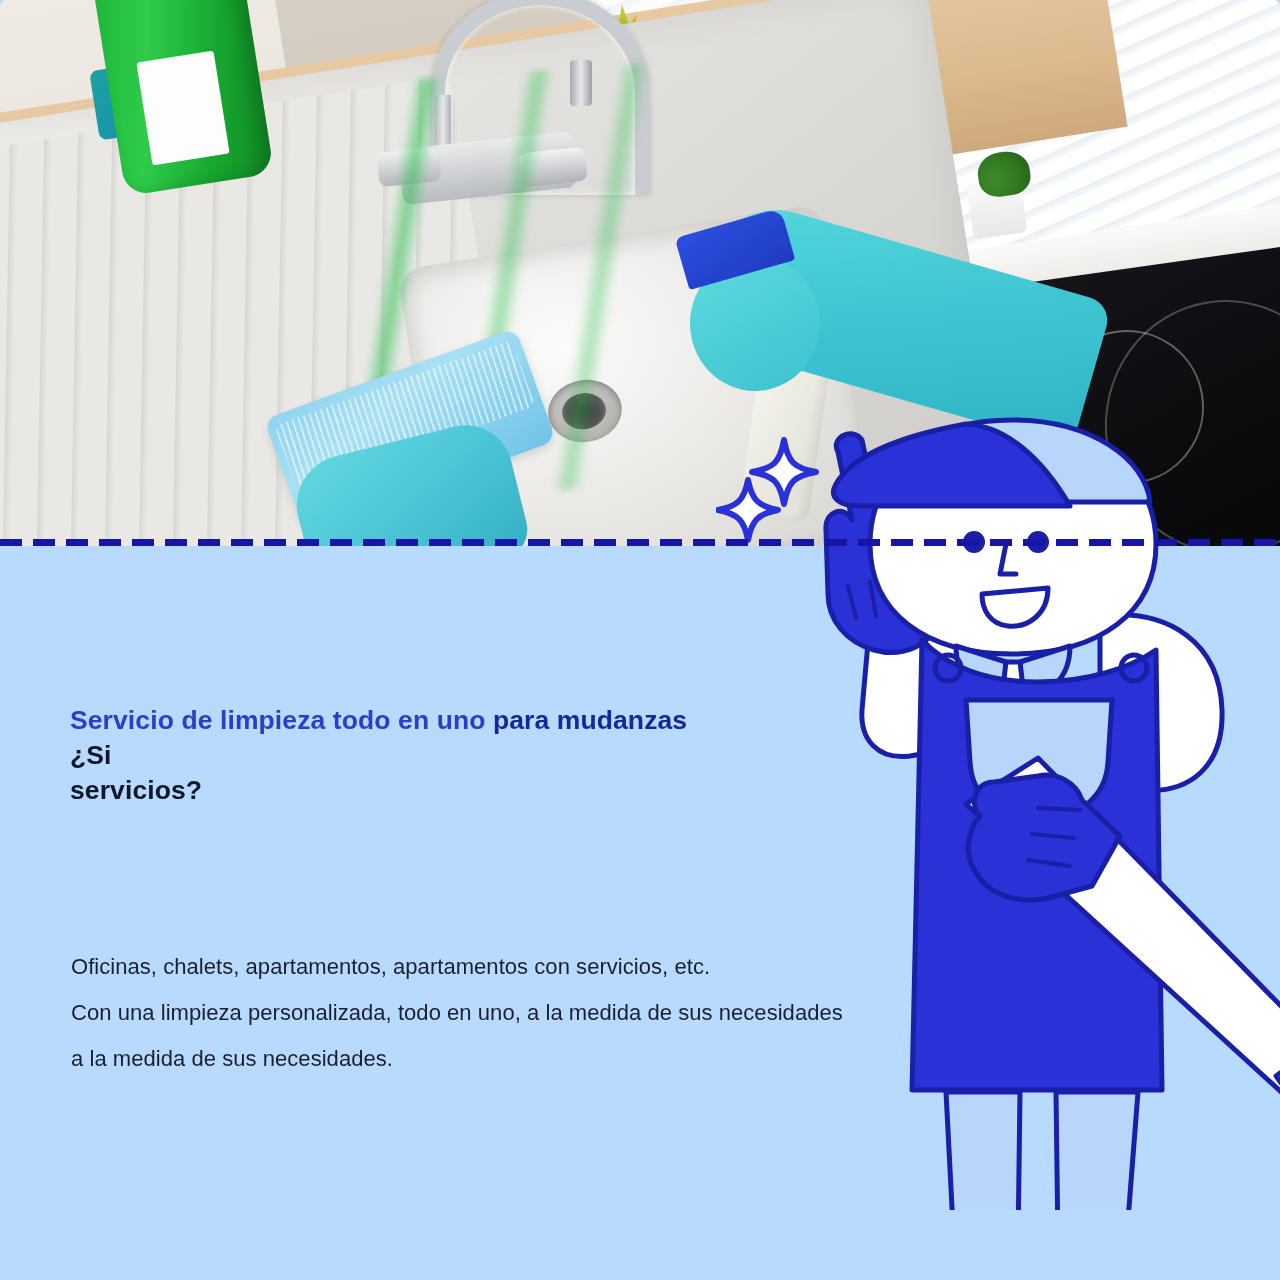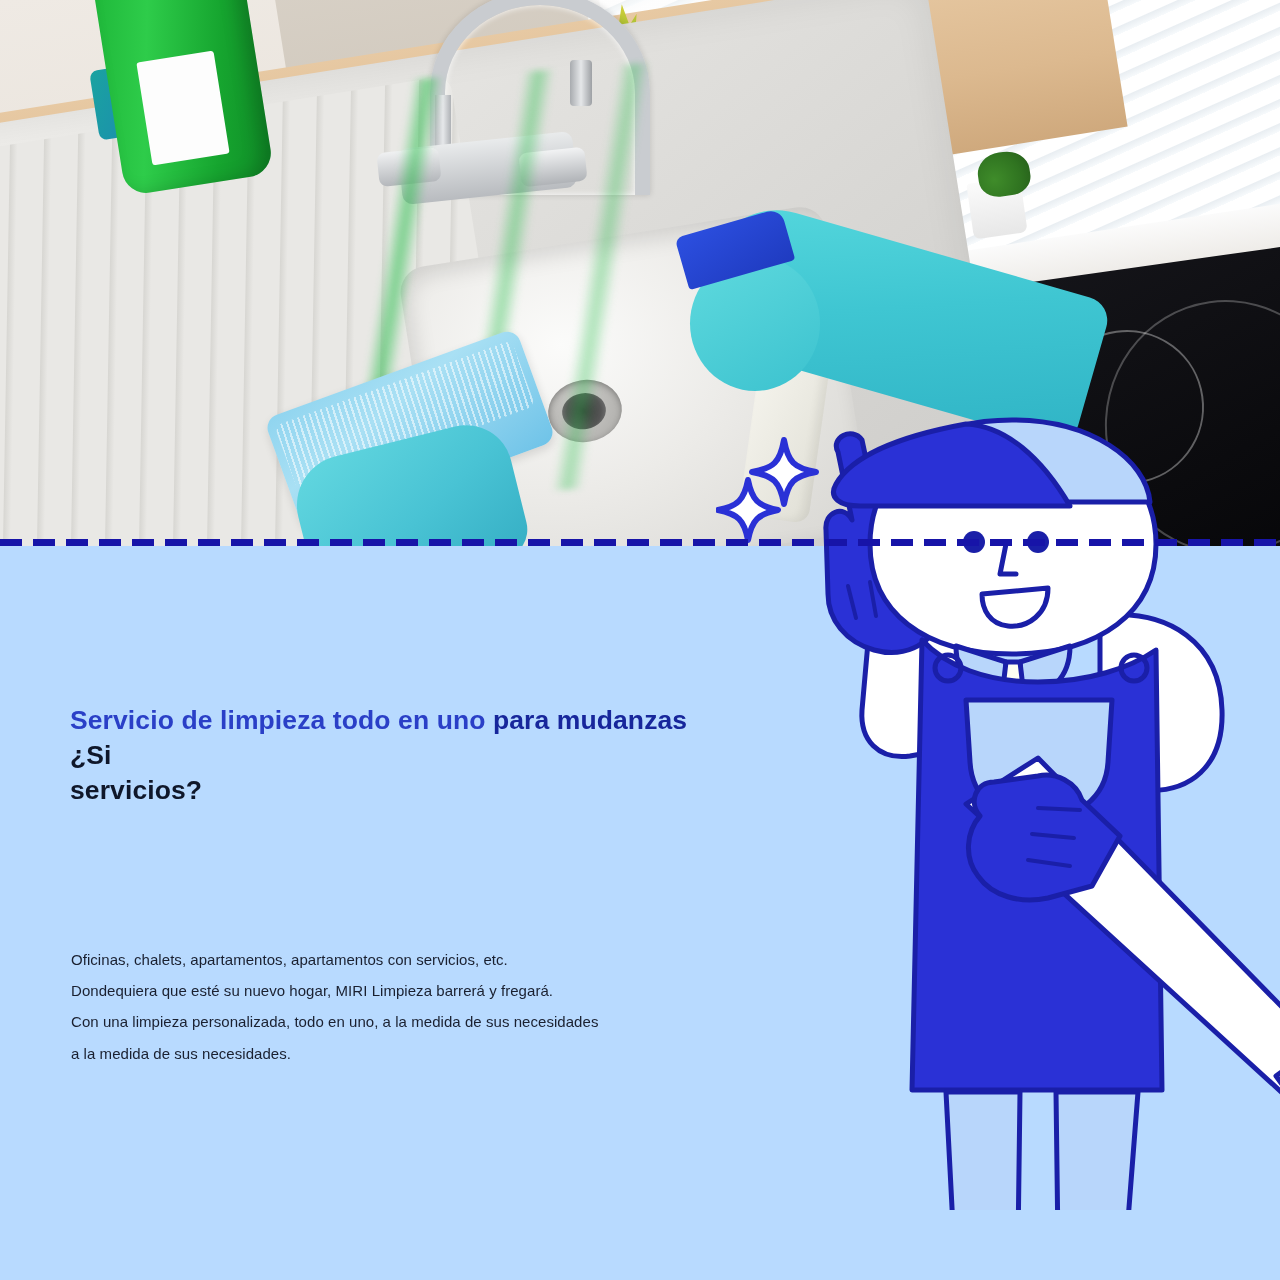--- a/index.html
+++ b/index.html
@@ -1,21 +1,21 @@
 <!DOCTYPE html>
 <html><head>
 <meta charset="utf-8">
 <style>
   html,body{margin:0;padding:0;}
   body{
     width:1280px;height:1280px;overflow:hidden;
     font-family:"Liberation Sans", sans-serif;
     background:#b8daff;
   }
-  .poster{position:relative;width:1280px;height:1280px;overflow:hidden;background:#b8daff;}
+  .poster{position:relative;width:1280px;height:1280px;overflow:hidden;background:#b8daff;border-radius:7px;}
 
   
   .photo{position:absolute;left:0;top:0;width:1280px;height:546px;overflow:hidden;background:#efe9e2;}
   .ph-wall{position:absolute;left:0;top:0;width:1280px;height:546px;
     background:linear-gradient(170deg,#efeae4 0%,#e8e2da 40%,#ded6cc 100%);}
   .ph-blinds{position:absolute;left:620px;top:-70px;width:760px;height:430px;
     background:repeating-linear-gradient(163deg,#ffffff 0px,#ffffff 14px,#e9eef2 15px,#f7fafc 22px);
     transform:rotate(-7deg);box-shadow:0 6px 18px rgba(0,0,0,.05);}
   .ph-blinds2{position:absolute;left:600px;top:-60px;width:300px;height:330px;
     background:repeating-linear-gradient(163deg,#fdfdfd 0px,#fdfdfd 13px,#eef2f4 14px,#fafcfd 21px);
@@ -128,21 +128,21 @@
   .panel{position:absolute;left:0;top:546px;width:1280px;height:734px;background:#b8daff;}
 
   
   .headline{position:absolute;left:70px;top:703px;width:760px;z-index:30;
     font-size:26.5px;font-weight:bold;line-height:1.33;letter-spacing:.1px;}
   .h-a{color:#2a3fc7;}
   .h-b{color:#17269b;}
   .h-c{color:#0f172a;}
 
   .body-copy{position:absolute;left:71px;top:944px;width:930px;z-index:30;
-    color:#1a2030;font-size:15px;line-height:2.08;letter-spacing:.05px;}
+    color:#1a2030;font-size:22px;line-height:2.08;letter-spacing:.05px;}
   .body-copy p{margin:0;}
 
   
   .mascot{position:absolute;left:770px;top:410px;width:520px;height:800px;z-index:35;}
   .sparkles{position:absolute;left:716px;top:436px;width:140px;height:120px;z-index:36;}
 </style>
 </head>
 <body>
 
 <div class="poster">
@@ -270,18 +270,17 @@
   </svg>
 
   <div class="headline">
     <span class="h-a">Servicio de limpieza todo en uno </span><span class="h-b">para mudanzas</span><br>
     <span class="h-c">¿Si</span><br>
     <span class="h-c">servicios?</span>
   </div>
 
   <div class="body-copy">
     <p>Oficinas, chalets, apartamentos, apartamentos con servicios, etc.</p>
-    <p>Dondequiera que esté su nuevo hogar, MIRI Limpieza barrerá y fregará.</p>
     <p>Con una limpieza personalizada, todo en uno, a la medida de sus necesidades</p>
     <p>a la medida de sus necesidades.</p>
   </div>
 
 </div>
 
 </body></html>

